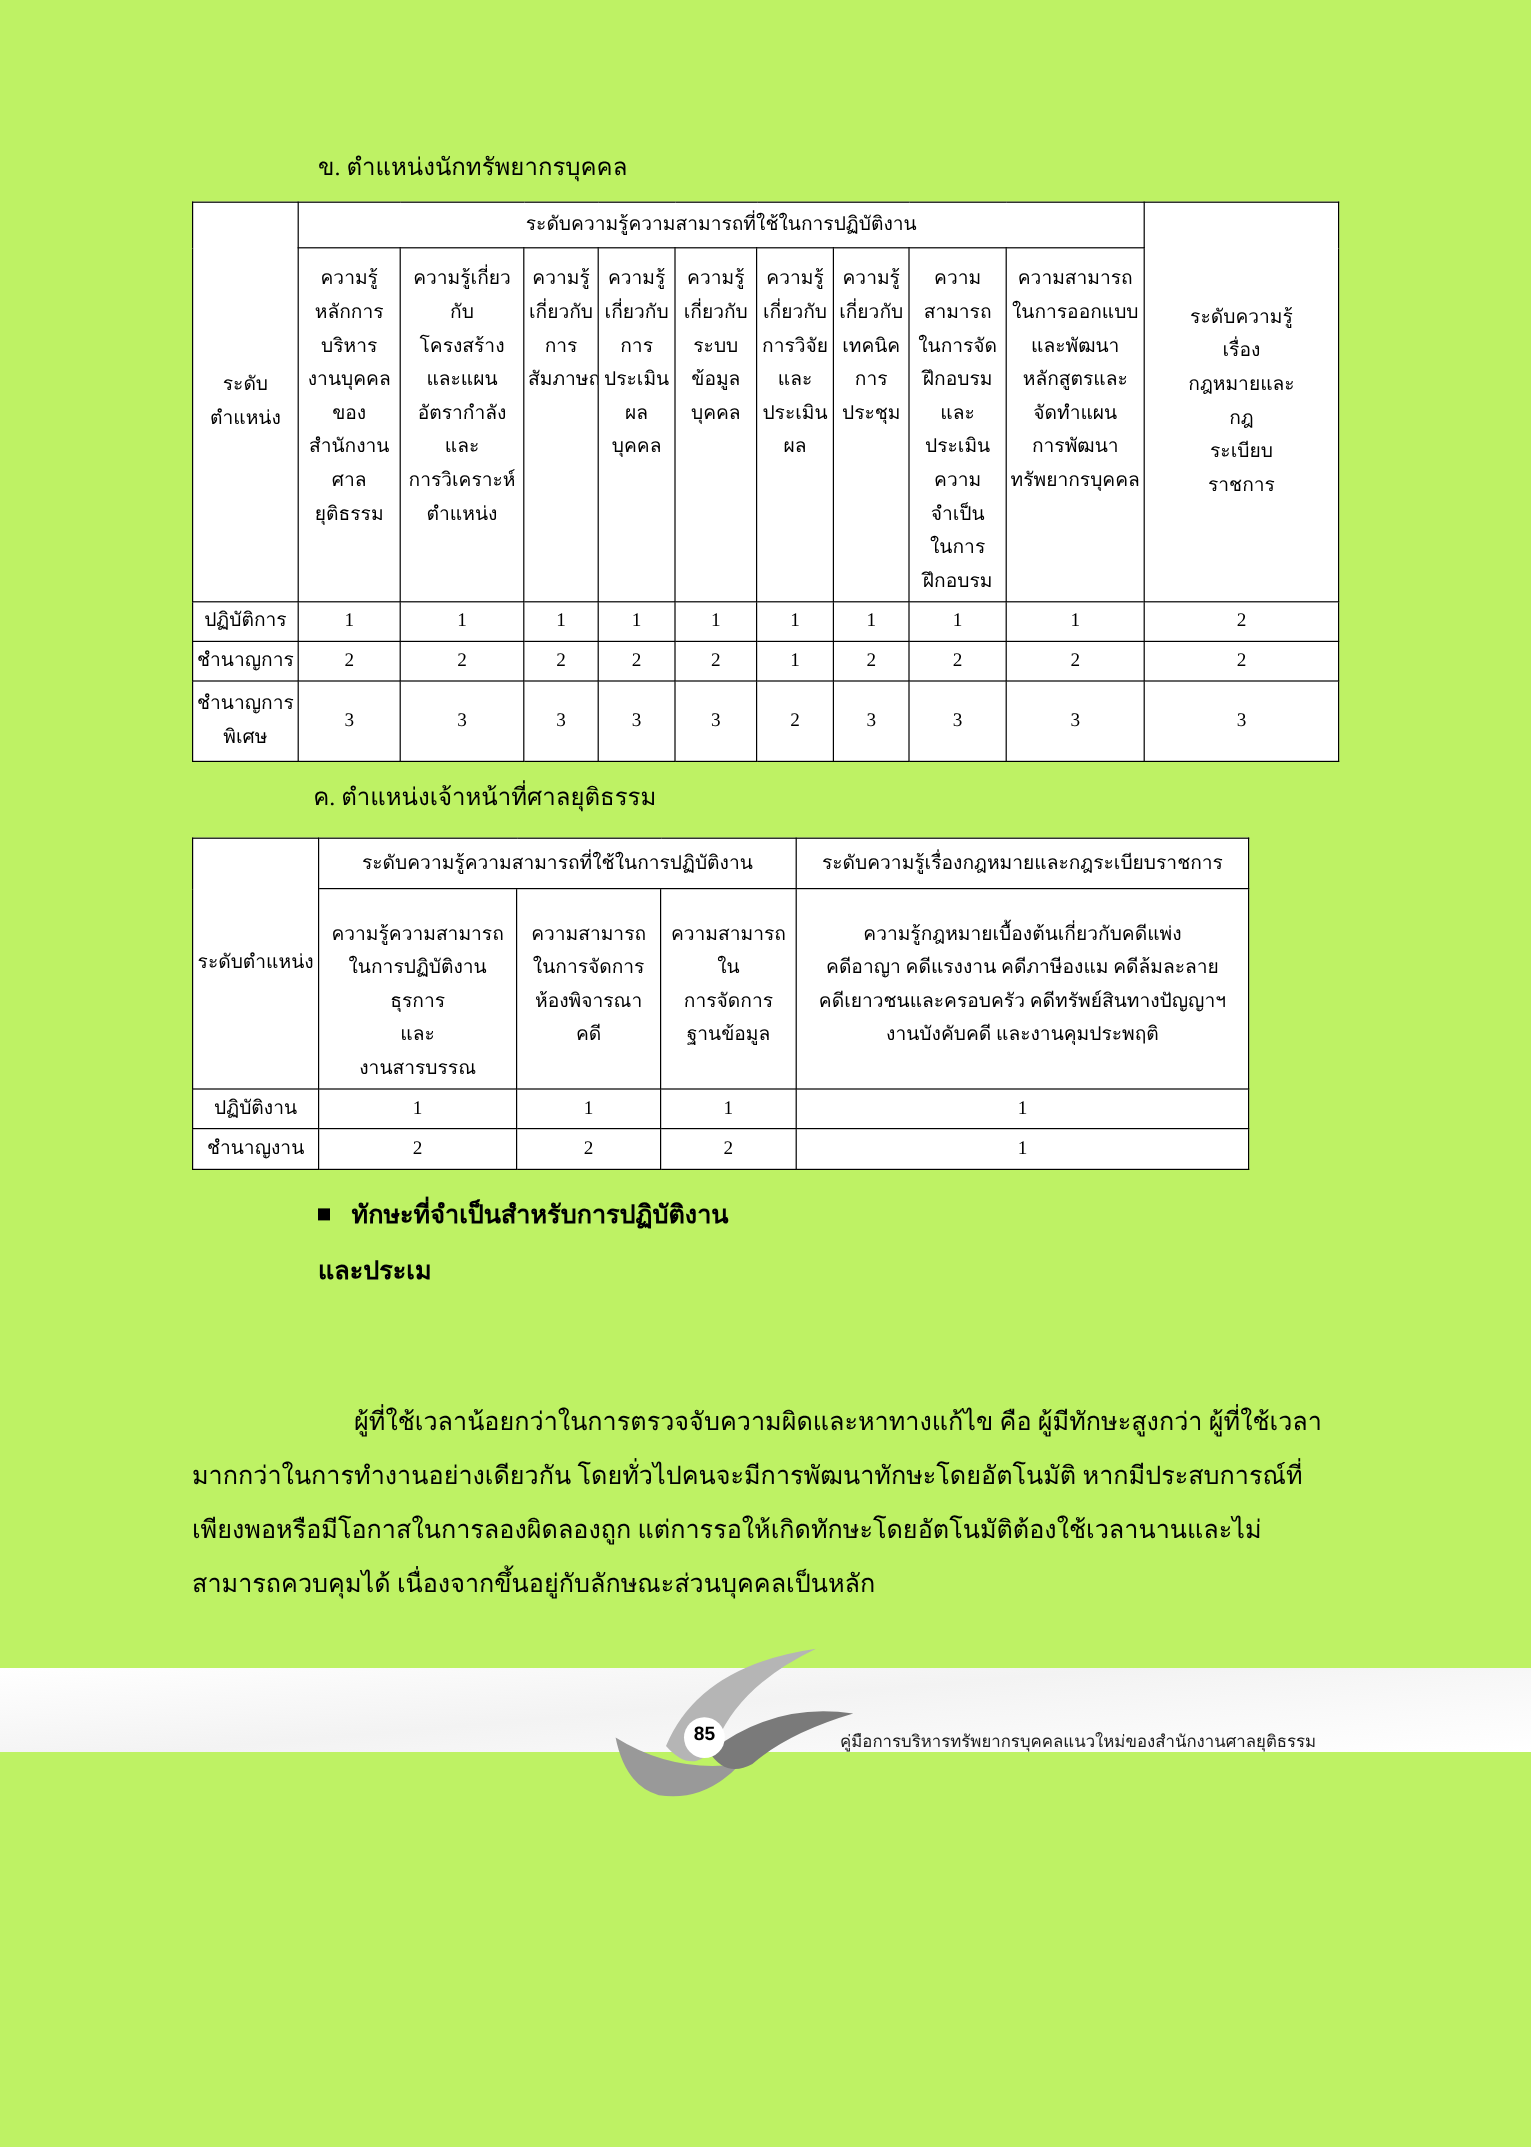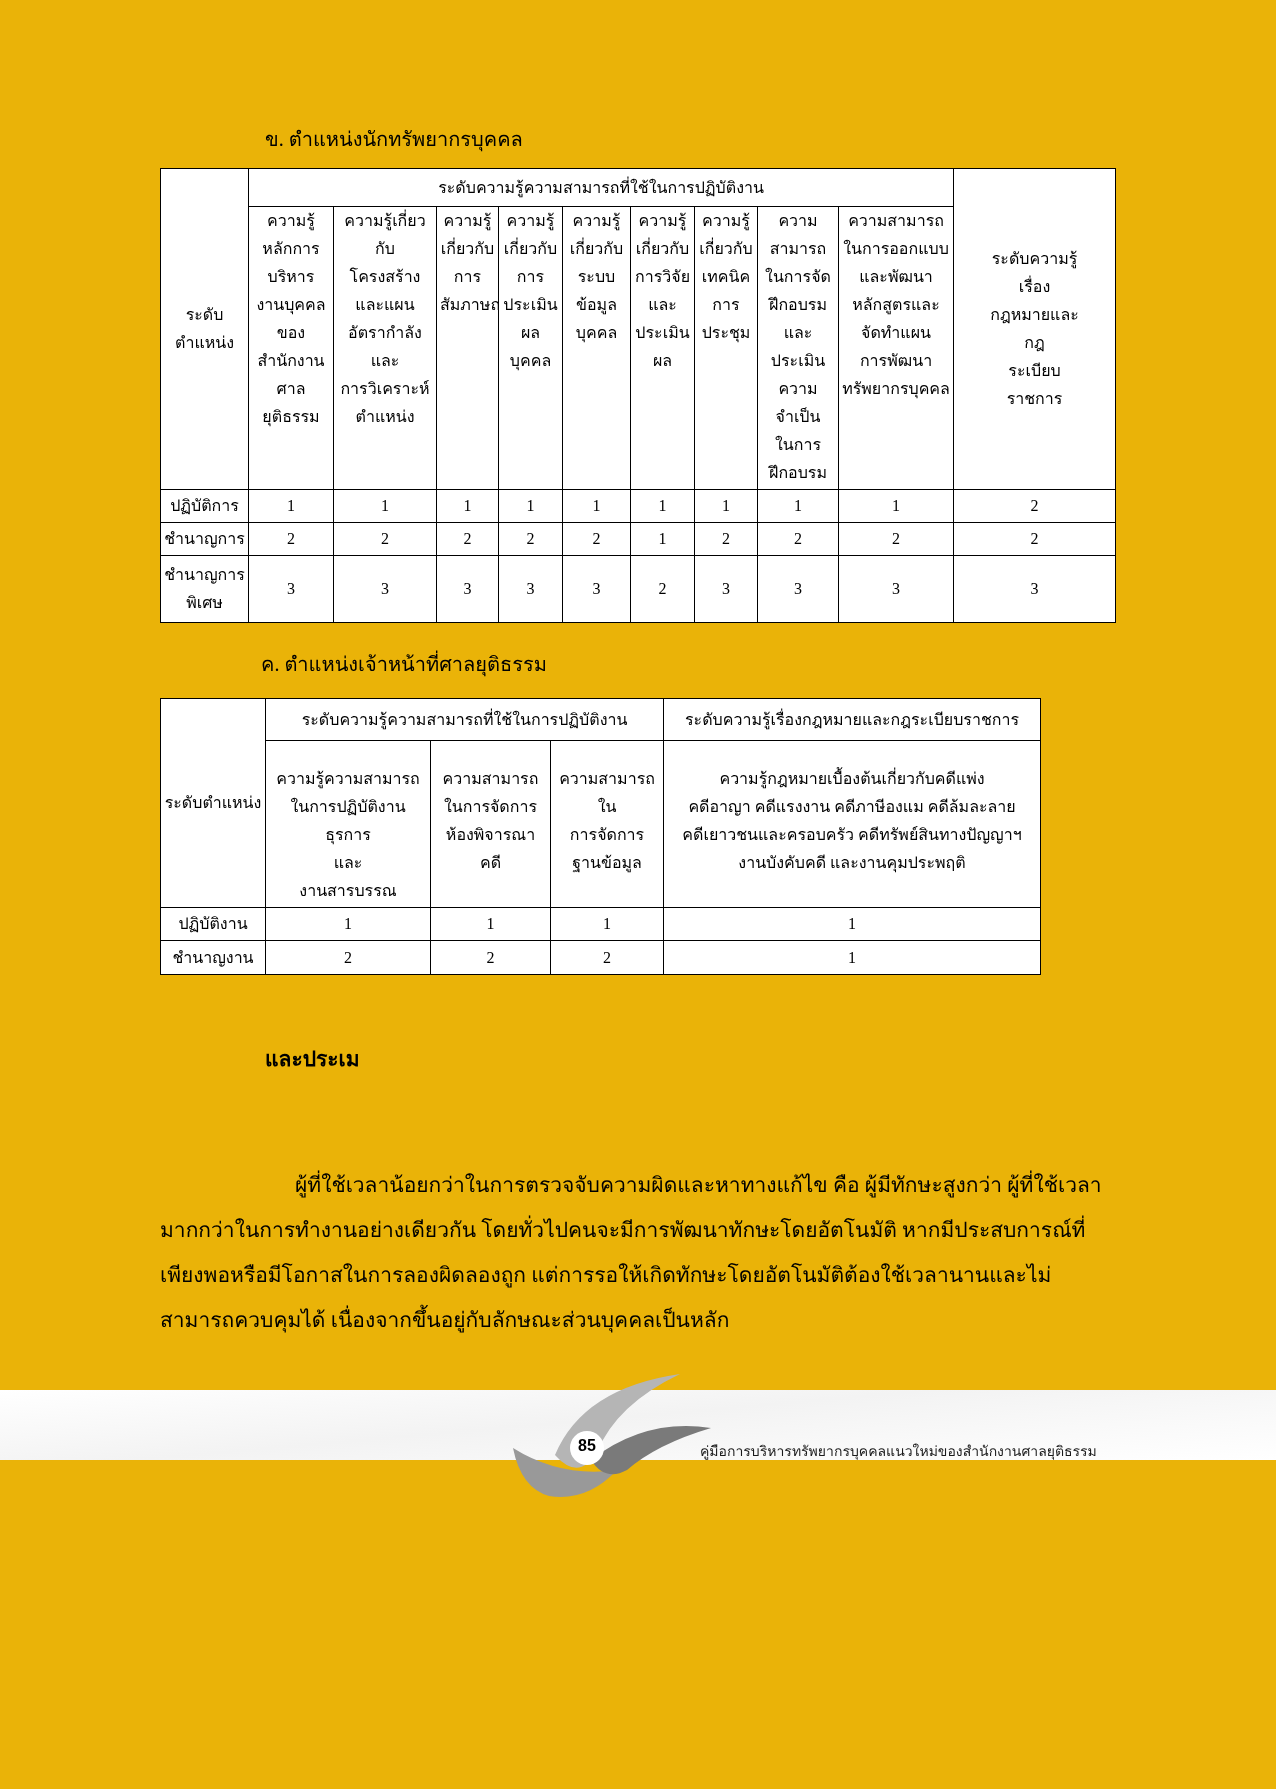--- a/index.html
+++ b/index.html
@@ -2,40 +2,40 @@
 <html><head>
 <meta charset="utf-8">
 <style>
   * { margin:0; padding:0; box-sizing:border-box; }
   html,body { background:#ffffff; }
   body {
     width:1276px; height:1789px; position:relative;
     font-family:"Liberation Serif","DejaVu Serif",serif;
     color:#000;
   }
-  .page { position:absolute; inset:0; overflow:hidden; background:#eab308; }
+  .page { position:absolute; inset:0; overflow:hidden; background:#bef264; }
 
   .heading { position:absolute; font-size:20px; }
   #heading-b { left:265px; top:123px; }
   #heading-c { left:261px; top:648px; }
 
   table { border-collapse:collapse; table-layout:fixed; position:absolute; background:#fff; }
   td {
     border:1px solid #000;
     text-align:center;
     vertical-align:middle;
     white-space:pre-line;
     font-size:16px;
     line-height:1.75;
     padding:2px 3px;
     overflow:hidden;
   }
 
   #table1 { left:160px; top:168px; width:955px; }
-  #table1 td.colhead { vertical-align:top; padding-top:0; }
+  #table1 td.colhead { vertical-align:top; padding-top:12px; }
   #table2 { left:160px; top:698px; width:880px; }
   #table2 td.colhead { vertical-align:top; padding-top:24px; }
 
   .skills-heading-row { position:absolute; left:265px; top:995px; display:flex; align-items:center; }
   .bullet-square { width:10px; height:10px; background:#000; margin-right:18px; flex:0 0 auto; }
   .skills-heading-text { font-size:21px; font-weight:bold; }
   #meaning-subheading { position:absolute; left:265px; top:1042px; font-size:21px; font-weight:bold; }
 
   .paragraph {
     position:absolute; left:160px; width:958px;
@@ -237,20 +237,24 @@
     <tr style="height:34px">
       <td>ชำนาญงาน</td>
       <td>2</td>
       <td>2</td>
       <td>2</td>
       <td>1</td>
     </tr>
   </tbody>
     </table>
 
+  <div class="skills-heading-row">
+    <span class="bullet-square"></span>
+    <span class="skills-heading-text">ทักษะที่จำเป็นสำหรับการปฏิบัติงาน</span>
+  </div>
   <div id="meaning-subheading">และประเม</div>
   <div class="paragraph" id="para-2">ผู้ที่ใช้เวลาน้อยกว่าในการตรวจจับความผิดและหาทางแก้ไข คือ ผู้มีทักษะสูงกว่า ผู้ที่ใช้เวลามากกว่าในการทำงานอย่างเดียวกัน โดยทั่วไปคนจะมีการพัฒนาทักษะโดยอัตโนมัติ หากมีประสบการณ์ที่เพียงพอหรือมีโอกาสในการลองผิดลองถูก แต่การรอให้เกิดทักษะโดยอัตโนมัติต้องใช้เวลานานและไม่สามารถควบคุมได้ เนื่องจากขึ้นอยู่กับลักษณะส่วนบุคคลเป็นหลัก</div>
 
   <div class="bottom-band"></div>
 
   <svg id="swoosh" width="220" height="150" viewBox="0 0 220 150" aria-hidden="true">
     <path d="M60 95 Q 88 28 185 14 Q 122 44 102 92 Q 84 122 60 95 Z" fill="#b5b5b5"></path>
     <path d="M18 88 Q 66 118 122 110 Q 92 142 54 136 Q 26 128 18 88 Z" fill="#999999"></path>
     <path d="M96 100 Q 150 58 216 68 Q 162 84 132 110 Q 110 122 96 100 Z" fill="#7a7a7a"></path>
     <circle cx="92" cy="88" r="17" fill="#ffffff"></circle>

